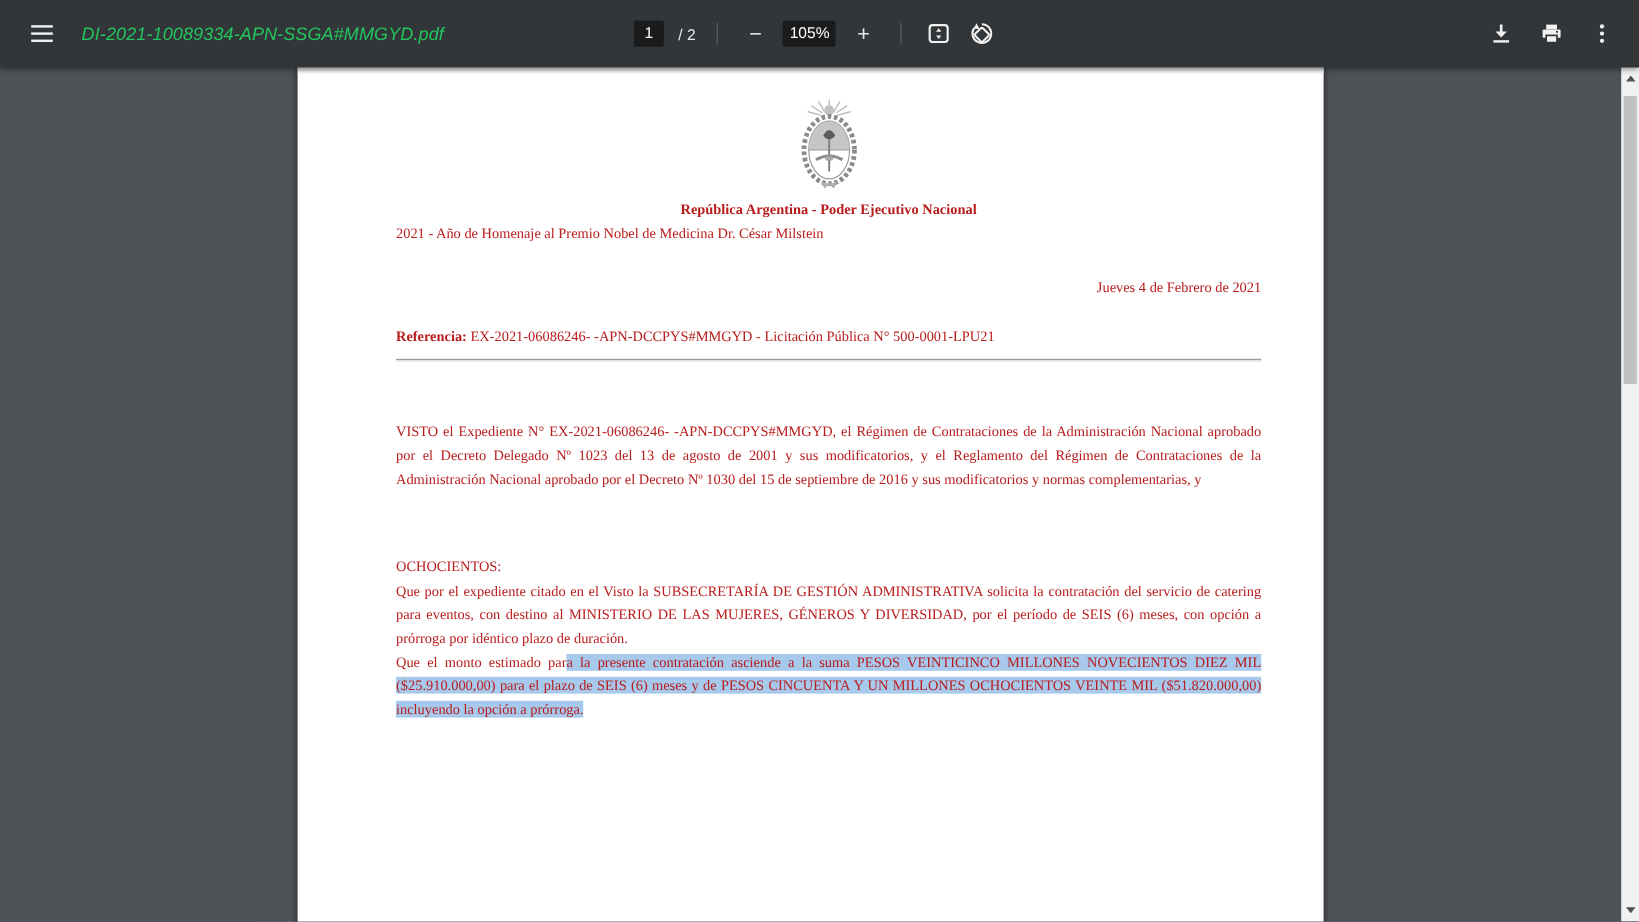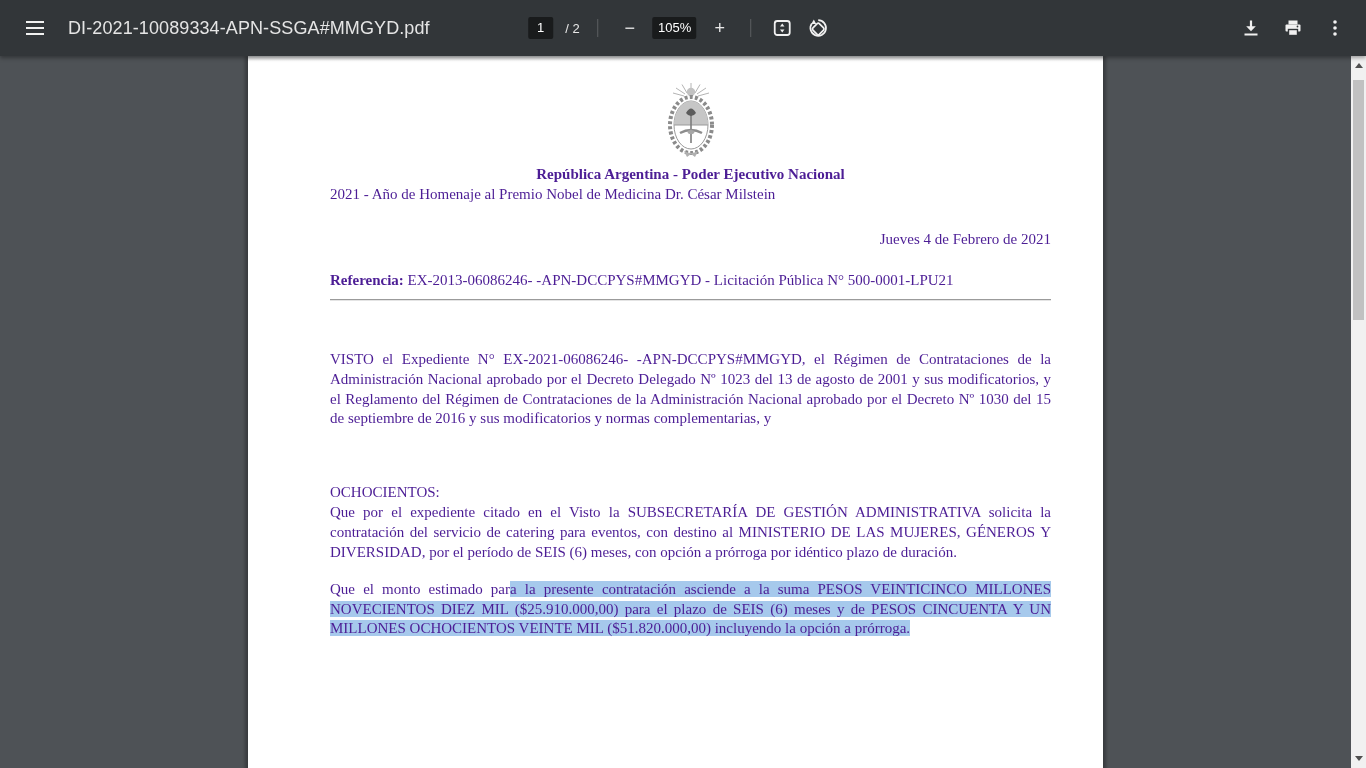--- a/index.html
+++ b/index.html
@@ -11,21 +11,21 @@
     background:#323639; color:#f1f1f1; display:flex; align-items:center;
     box-shadow:0 2px 4px rgba(0,0,0,.35); z-index:10;
   }
   .tb-left { display:flex; align-items:center; gap:20px; padding-left:22px; min-width:0; }
   .icon-btn {
     width:26px; height:26px; display:flex; align-items:center; justify-content:center;
     background:transparent; border:none; cursor:pointer; color:#f1f1f1; flex:0 0 auto;
   }
   .hamburger { display:flex; flex-direction:column; gap:4px; }
   .hamburger span { display:block; width:18px; height:2px; background:#f1f1f1; }
-  .doc-title { font-size:18px; color:#e5e5e5; white-space:nowrap; letter-spacing:.1px; }
+  .doc-title { font-size:15px; color:#22c55e; white-space:nowrap; letter-spacing:.1px;font-style:italic; }
 
   .tb-center {
     position:absolute; left:50%; top:0; height:56px; transform:translateX(-51%);
     display:flex; align-items:center; gap:10px;
   }
   .page-box, .zoom-box {
     background:#191b1c; color:#fff; font-size:13px; text-align:center;
     border:none; border-radius:2px; height:22px; line-height:22px;
   }
   .page-box { width:25px; }
@@ -43,36 +43,36 @@
   .page {
     position:absolute; left:248px; top:0; width:855px; height:760px; background:#fff;
     box-shadow:-3px 0 3px rgba(0,0,0,.28), 3px 0 3px rgba(0,0,0,.28);
   }
   .page::before {
     content:""; position:absolute; left:0; top:0; right:0; height:5px;
     background:linear-gradient(#b9bbbd, #ffffff); opacity:.8;
   }
   .content {
     position:absolute; left:82px; top:0; width:721px;
-    font-family:"Liberation Serif", serif; font-size:15px; line-height:19.6px; color:#4c1d95;
+    font-family:"Liberation Serif", serif; font-size:12px; line-height:19.6px; color:#b91c1c;
   }
   .coa-wrap { text-align:center; margin-top:27px; height:76px; }
   .hdr1 { text-align:center; font-weight:bold; margin-top:6px; }
   .hdr2 { text-align:left; }
   .doc-type { text-align:center; font-weight:bold; margin-top:20px; }
   .numero { margin-top:22px; }
   .right-block { text-align:right; margin-top:26px; }
   .referencia { margin-top:21px; }
   b.lbl { font-weight:bold; }
   .rule { margin-top:9px; height:2px; background:#9b9b9b; border-bottom:1px solid #e4e4e4; }
   .para { text-align:justify; }
   .p-visto { margin-top:49px; }
   .p-cons { margin-top:54px; }
   .p-1 { margin-top:1px; }
-  .p-2 { margin-top:18px; }
+  .p-2 { }
   .sel { background:#a6c9ec; }
 
   
   .scrollbar { position:absolute; right:0; top:0; width:15px; height:712px; background:#f1f1f1; }
   .sb-arrow { position:absolute; left:0; width:15px; height:15px; display:flex; align-items:center; justify-content:center; }
   .sb-arrow.up { top:2px; }
   .sb-arrow.down { bottom:2px; }
   .tri-up { width:0; height:0; border-left:4px solid transparent; border-right:4px solid transparent; border-bottom:5px solid #505050; }
   .tri-down { width:0; height:0; border-left:4px solid transparent; border-right:4px solid transparent; border-top:5px solid #505050; }
   .sb-thumb { position:absolute; left:2px; top:24px; width:11px; height:240px; background:#c1c1c1; }
@@ -193,21 +193,21 @@
 
 
 
       <div class="right-block">
         <div>Jueves 4 de Febrero de 2021</div>
       </div>
 
       <div class="referencia">
         <b class="lbl">Referencia:</b>
         <span> </span>
-        <span>EX-2013-06086246- -APN-DCCPYS#MMGYD - Licitación Pública N° 500-0001-LPU21</span>
+        <span>EX-2021-06086246- -APN-DCCPYS#MMGYD - Licitación Pública N° 500-0001-LPU21</span>
       </div>
 
       <div class="rule"></div>
 
       <p class="para p-visto">VISTO el Expediente N° EX-2021-06086246- -APN-DCCPYS#MMGYD, el Régimen de Contrataciones de la Administración Nacional aprobado por el Decreto Delegado Nº 1023 del 13 de agosto de 2001 y sus modificatorios, y el Reglamento del Régimen de Contrataciones de la Administración Nacional aprobado por el Decreto Nº 1030 del 15 de septiembre de 2016 y sus modificatorios y normas complementarias, y</p>
 
       <p class="para p-cons">OCHOCIENTOS:</p>
 
       <p class="para p-1">Que por el expediente citado en el Visto la SUBSECRETARÍA DE GESTIÓN ADMINISTRATIVA solicita la contratación del servicio de catering para eventos, con destino al MINISTERIO DE LAS MUJERES, GÉNEROS Y DIVERSIDAD, por el período de SEIS (6) meses, con opción a prórroga por idéntico plazo de duración.</p>
 

